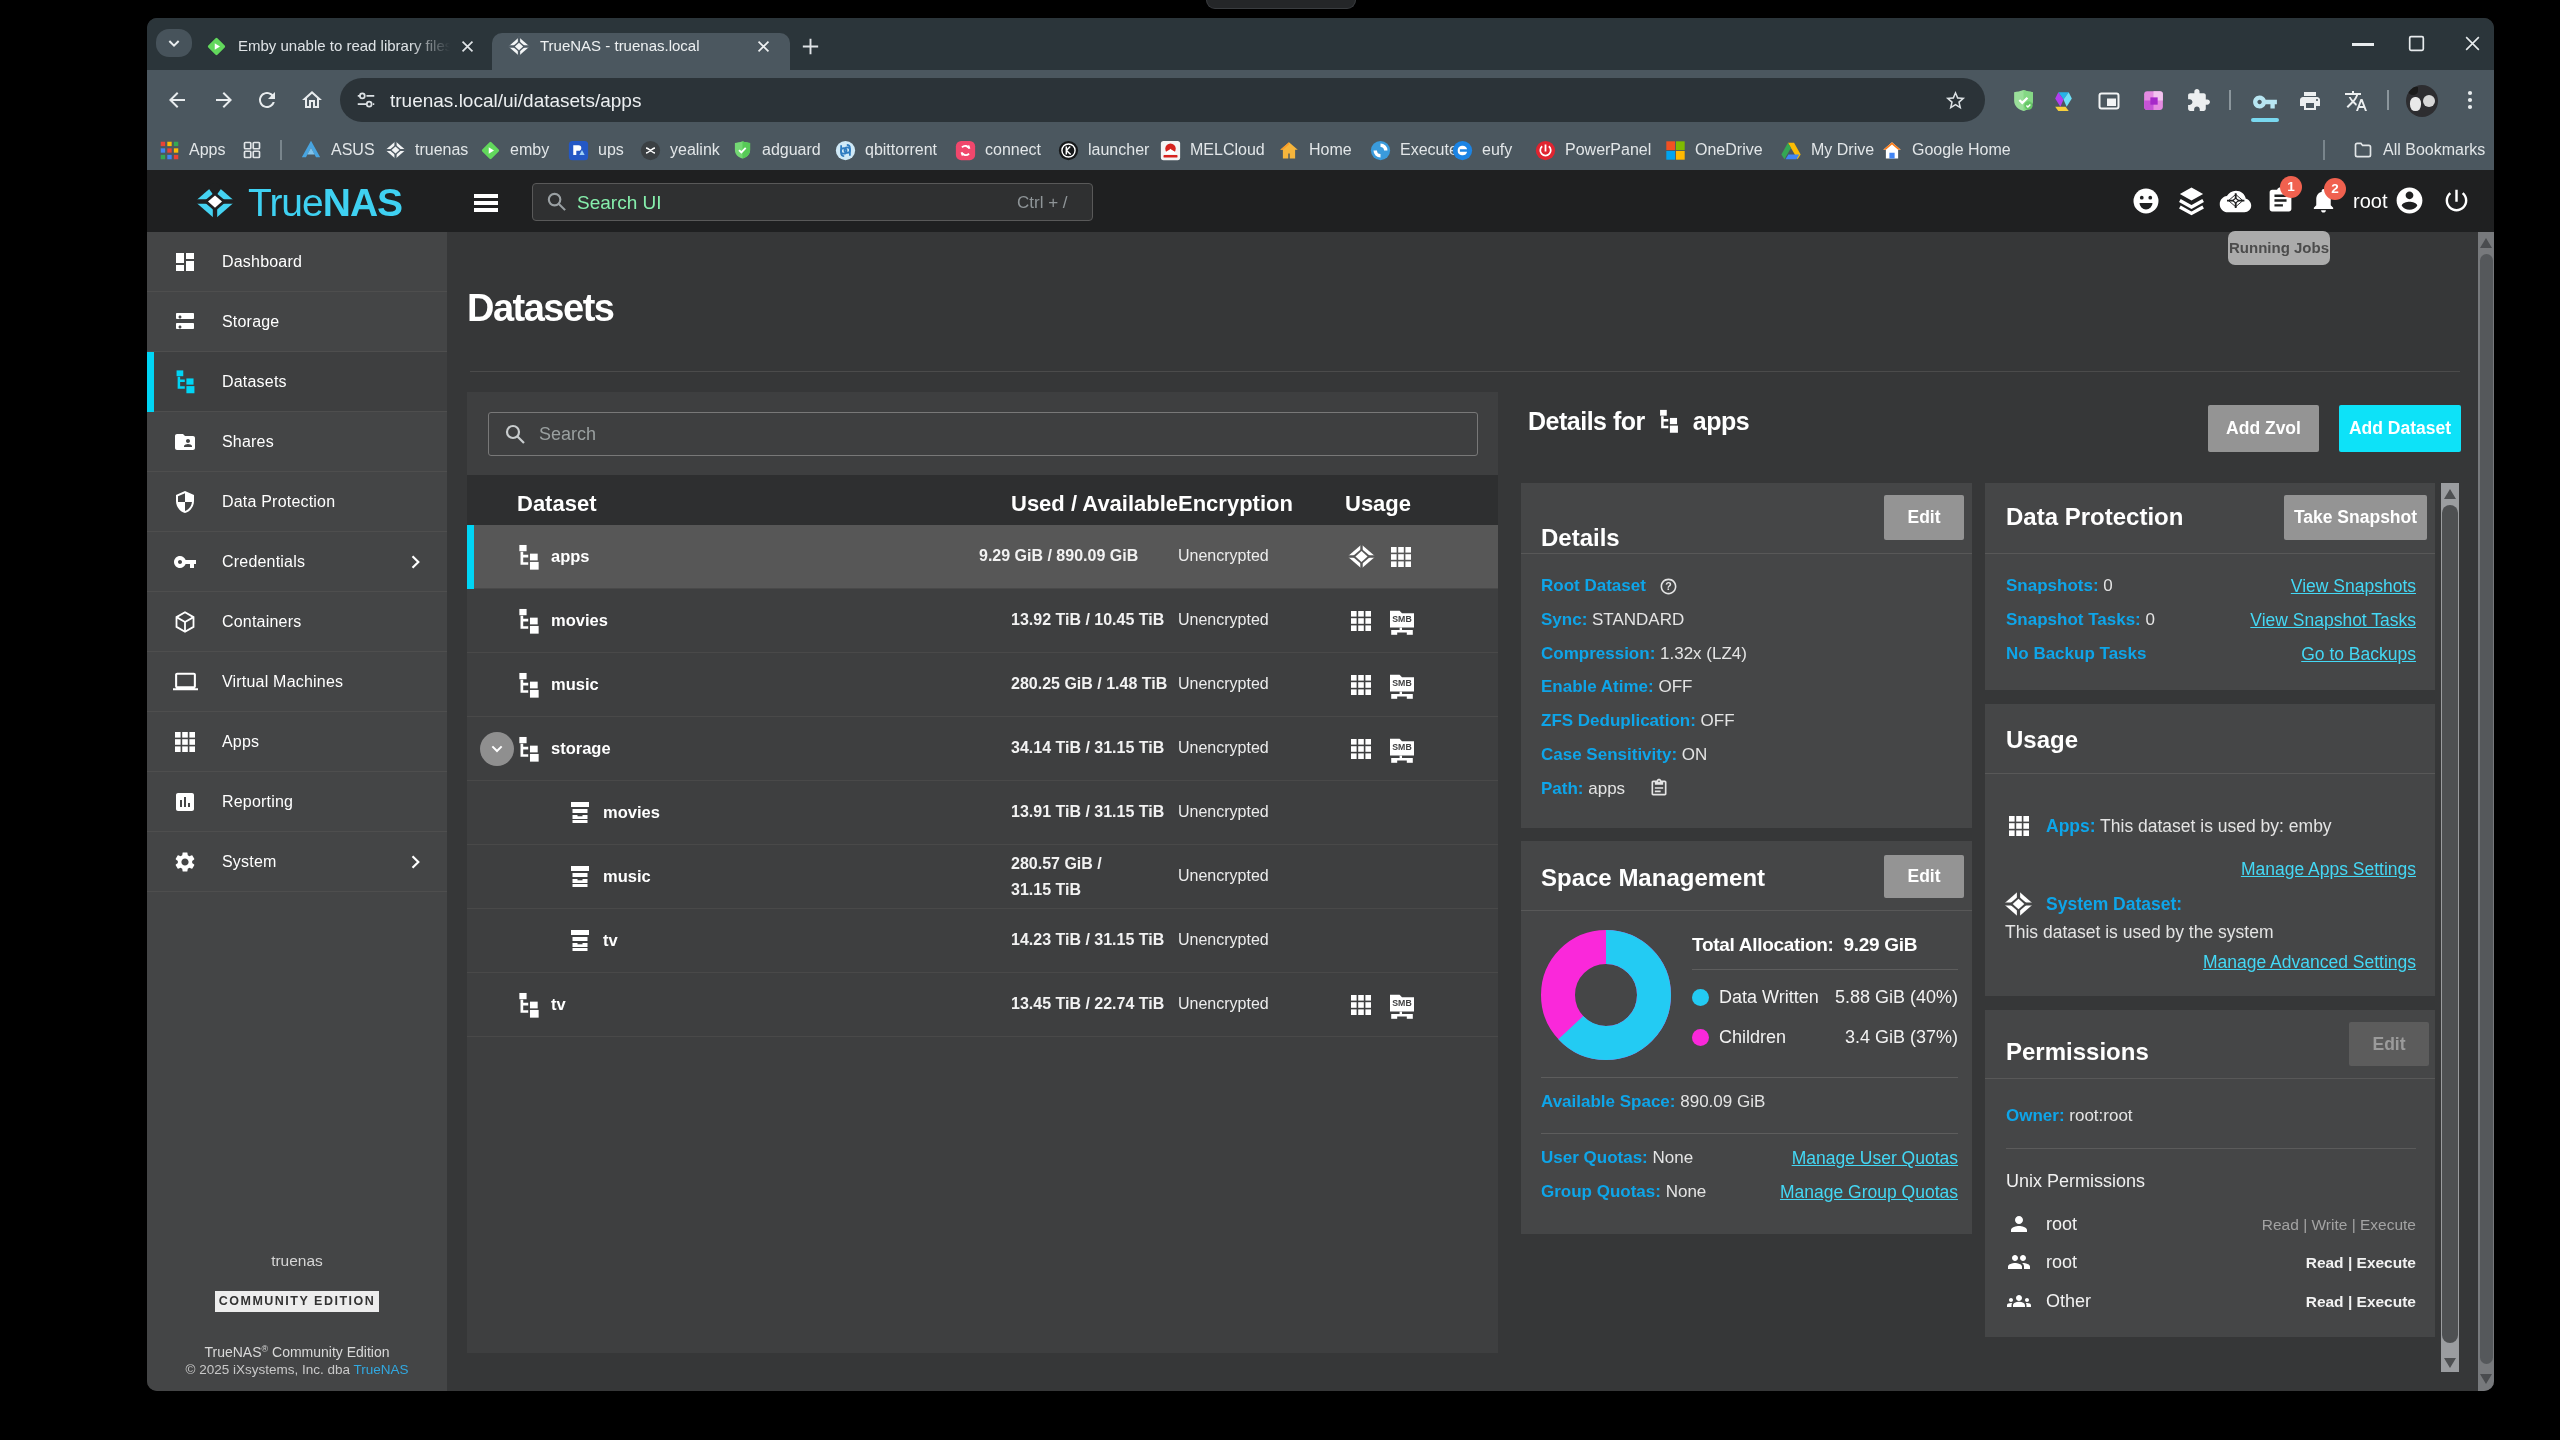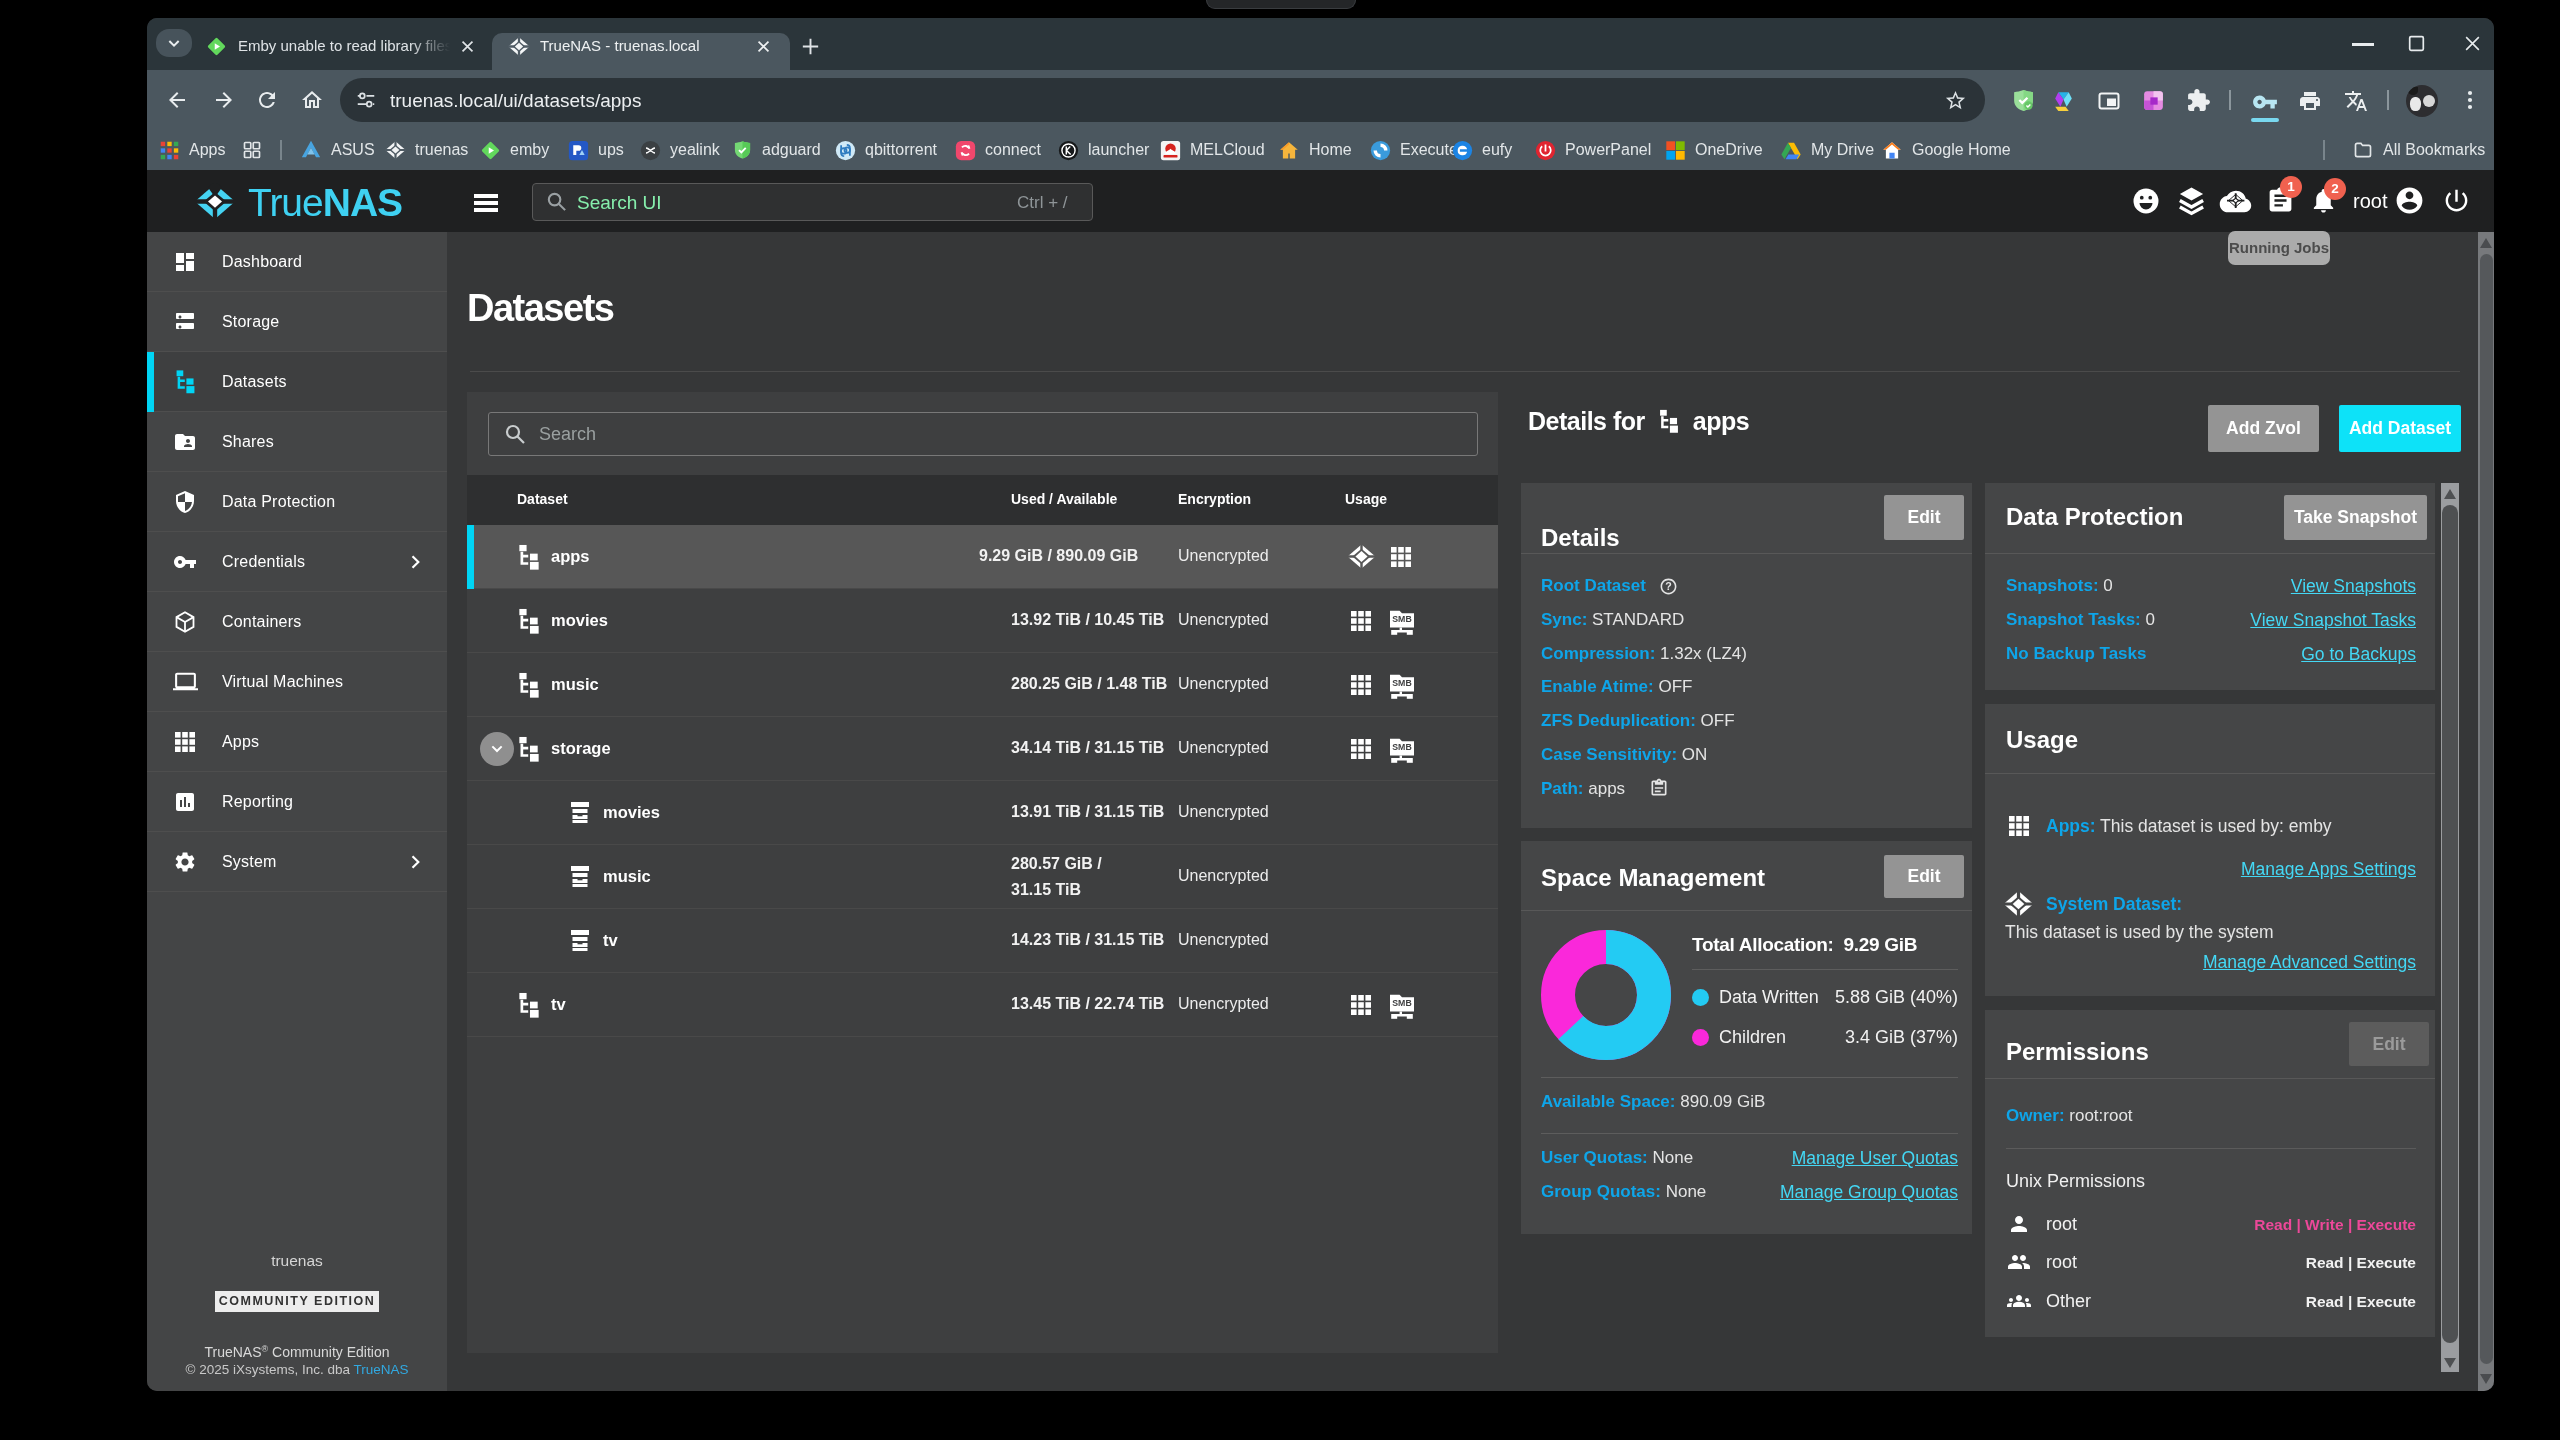--- a/index.html
+++ b/index.html
@@ -11,21 +11,21 @@
 .bmk svg,.bmk .fi{margin-right:9px}
 .navitem{position:absolute;left:0;width:300px;height:60px;border-bottom:1px solid #4e4e4e;color:#fff;font-size:16px;font-weight:400;letter-spacing:0.2px}
 .navitem .lbl{position:absolute;left:75px;top:50%;transform:translateY(-50%)}
 .navitem svg{position:absolute;left:26px;top:50%;transform:translateY(-50%)}
 .card{position:absolute;background:#454647}
 .ct{position:absolute;font-size:24px;font-weight:700;color:#fff}
 .gbtn{position:absolute;background:#949494;color:#fff;font-weight:700;font-size:17.5px;display:flex;align-items:center;justify-content:center;border-radius:2px}
 .lnk{color:#44d8f5;text-decoration:underline;font-size:17.5px;white-space:nowrap}
 .kv{position:absolute;font-size:17px;color:#e4e4e4;white-space:nowrap}
 .kv b{color:#0ea5e9;font-weight:700}
-.hdrw{position:absolute;font-size:14px;font-weight:700;color:#fff;white-space:nowrap}
+.hdrw{position:absolute;font-size:22px;font-weight:700;color:#fff;white-space:nowrap}
 .cdiv{position:absolute;height:1px;background:#585858}
 .trow{position:absolute;left:320px;width:1031px;height:64px;border-bottom:1px solid #494949}
 .tname{position:absolute;font-size:16.5px;font-weight:700;color:#fff}
 .tval{position:absolute;font-size:16px;font-weight:700;color:#f2f2f2;white-space:nowrap}
 .tenc{position:absolute;font-size:16px;color:#ececec}
 .rlnk{position:absolute;text-align:right}
 </style></head><body>
 
 <div class="a" style="left:1206px;top:0;width:150px;height:9px;background:#242628;border:1px solid #3a3d40;border-top:none;border-radius:0 0 9px 9px"></div>
 <div id="win">
@@ -708,21 +708,21 @@
  <div class="ct" style="left:1859px;top:1020px">Permissions</div>
  <div class="gbtn" style="left:2202px;top:1004px;width:80px;height:44px;background:#5c5c5c;color:#9b9b9b">Edit</div>
  <div class="cdiv" style="left:1838px;top:1060px;width:450px"></div>
  <div class="kv" style="left:1859px;top:1088px"><b>Owner:</b> root:root</div>
  <div class="cdiv" style="left:1859px;top:1130px;width:410px;background:#5b5b5b"></div>
  <div class="a" style="left:1859px;top:1153px;font-size:18px;color:#f0f0f0">Unix Permissions</div>
  <svg class="a" style="left:1860px;top:1194px" width="24" height="24" viewBox="0 0 24 24" fill="#fff">
         <path d="M12 12c2.21 0 4-1.79 4-4s-1.79-4-4-4-4 1.79-4 4 1.79 4 4 4zm0 2c-2.67 0-8 1.34-8 4v2h16v-2c0-2.66-5.33-4-8-4z"></path>
       </svg>
  <div class="a" style="left:1899px;top:1196px;font-size:18px;color:#f2f2f2">root</div>
- <div class="a rlnk" style="left:2050px;top:1198px;width:219px;font-size:15.5px;font-weight:700;color:#ec4899">Read | Write | Execute</div>
+ <div class="a rlnk" style="left:2050px;top:1198px;width:219px;font-size:15.5px;font-weight:400;color:#a3a3a3">Read | Write | Execute</div>
  <svg class="a" style="left:1860px;top:1232px" width="24" height="24" viewBox="0 0 24 24" fill="#fff">
         <path d="M16 11c1.66 0 2.99-1.34 2.99-3S17.66 5 16 5c-1.66 0-3 1.34-3 3s1.34 3 3 3zm-8 0c1.66 0 2.99-1.34 2.99-3S9.66 5 8 5C6.34 5 5 6.34 5 8s1.34 3 3 3zm0 2c-2.33 0-7 1.17-7 3.5V19h14v-2.5c0-2.33-4.67-3.5-7-3.5zm8 0c-.29 0-.62.02-.97.05 1.16.84 1.97 1.97 1.97 3.45V19h6v-2.5c0-2.33-4.67-3.5-7-3.5z"></path>
       </svg>
  <div class="a" style="left:1899px;top:1234px;font-size:18px;color:#f2f2f2">root</div>
  <div class="a rlnk" style="left:2050px;top:1236px;width:219px;font-size:15.5px;font-weight:700;color:#f2f2f2">Read | Execute</div>
  <svg class="a" style="left:1860px;top:1271px" width="24" height="24" viewBox="0 0 24 24" fill="#fff">
         <path d="M12 12.75c1.63 0 3.07.39 4.24.9 1.08.48 1.76 1.56 1.76 2.73V18H6v-1.61c0-1.18.68-2.26 1.76-2.73 1.17-.52 2.61-.91 4.24-.91zM4 13c1.1 0 2-.9 2-2s-.9-2-2-2-2 .9-2 2 .9 2 2 2zm1.13 1.1c-.37-.06-.74-.1-1.13-.1-.99 0-1.93.21-2.78.58C.48 14.9 0 15.62 0 16.43V18h4.5v-1.61c0-.83.23-1.61.63-2.29zM20 13c1.1 0 2-.9 2-2s-.9-2-2-2-2 .9-2 2 .9 2 2 2zm4 3.43c0-.81-.48-1.53-1.22-1.85-.85-.37-1.79-.58-2.78-.58-.39 0-.76.04-1.13.1.4.68.63 1.46.63 2.29V18H24v-1.57zM12 6c1.66 0 3 1.34 3 3s-1.34 3-3 3-3-1.34-3-3 1.34-3 3-3z"></path>
       </svg>
  <div class="a" style="left:1899px;top:1273px;font-size:18px;color:#f2f2f2">Other</div>
  <div class="a rlnk" style="left:2050px;top:1275px;width:219px;font-size:15.5px;font-weight:700;color:#f2f2f2">Read | Execute</div>

